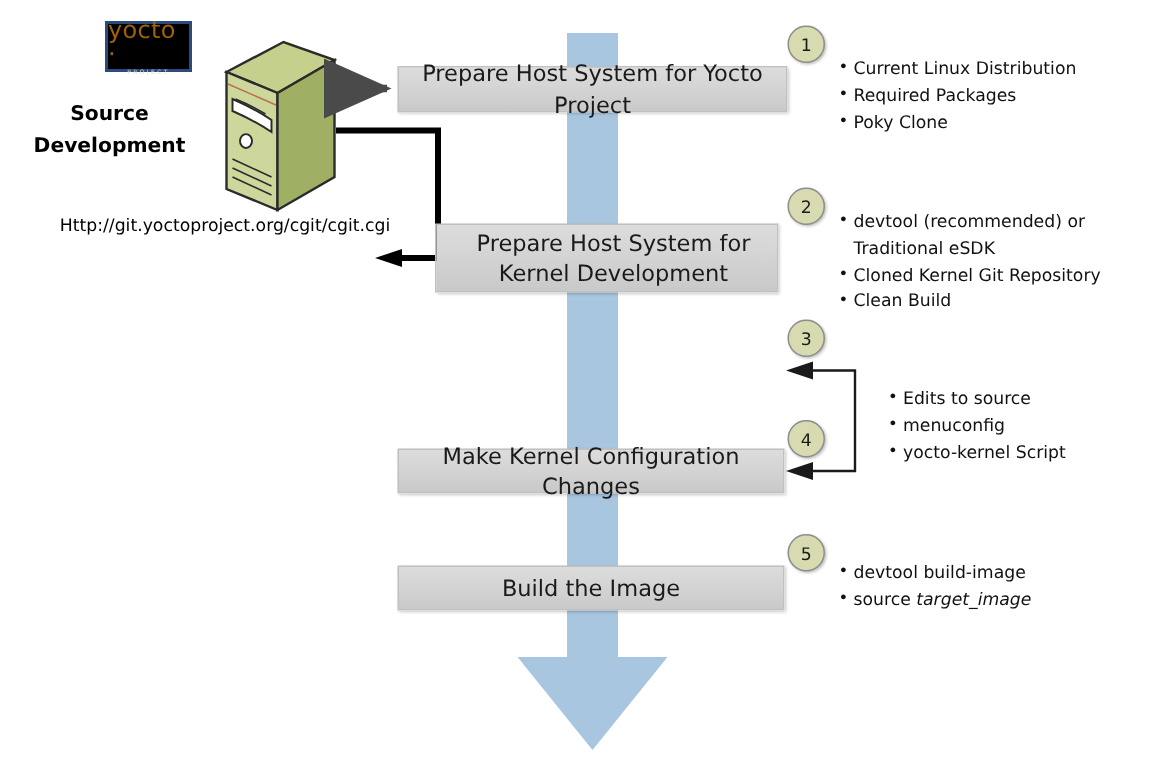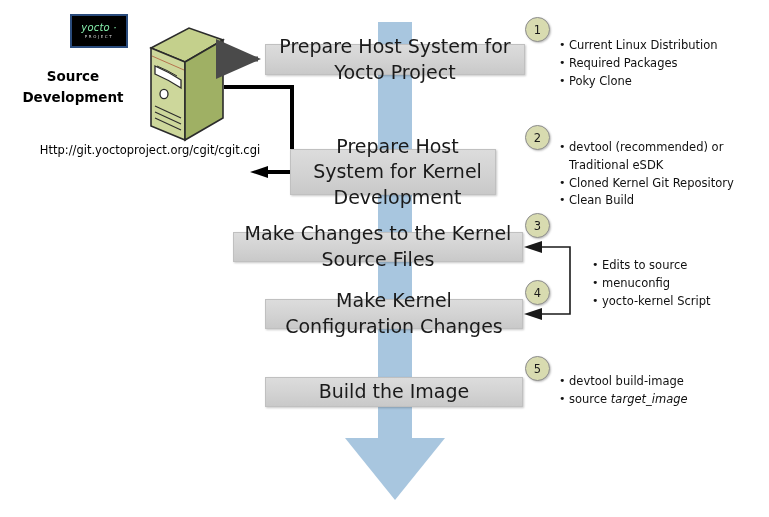--- a/index.html
+++ b/index.html
@@ -29,25 +29,24 @@
     background: #000000;
     border: 2px solid #2a4b7c;
     box-sizing: border-box;
     display: flex;
     flex-direction: column;
     align-items: center;
     justify-content: center;
     line-height: 1;
   }
   .yocto-logo .yl-main {
-    color: #86efac;
-    font-size: 10px;
+    color: #a16207;
+    font-size: 16px;
     letter-spacing: 0.2px;
     font-family: "DejaVu Sans", sans-serif;
-    font-style: italic;
   }
   .yocto-logo .yl-sub {
     color: #d8d8d8;
     font-size: 4px;
     letter-spacing: 1.6px;
     margin-top: 2px;
   }
 
   .source-label {
     position: absolute;
@@ -107,21 +106,21 @@
     position: absolute;
     background: linear-gradient(180deg, #dcdcdc 0%, #d3d3d3 52%, #c9c9c9 100%);
     border: 1px solid #c0c0c0;
     box-sizing: border-box;
     box-shadow: 1px 1px 2px rgba(0,0,0,0.22);
     display: flex;
     align-items: center;
     justify-content: center;
     text-align: center;
     color: #1a1a1a;
-    font-size: 19px;
+    font-size: 15px;
     line-height: 1.35;
     padding: 0 8px;
   }
 
   
   .step-circle {
     position: absolute;
     width: 25px;
     height: 25px;
     border-radius: 50%;
@@ -243,31 +242,30 @@
   <div class="pbox" style="left:265px; top:44px; width:260px; height:31px;">Prepare Host System for Yocto Project</div>
   <div class="step-circle" style="left:525px; top:17px;">1</div>
   <div class="notes" style="left:547px; top:37px; width:210px;">
     <ul>
       <li>Current Linux Distribution</li>
       <li>Required Packages</li>
       <li>Poky Clone</li>
     </ul>
   </div>
 
-  <div class="pbox" style="left:290px; top:149px; width:206px; height:46px;padding-left:17px;">Prepare Host System for Kernel Development</div>
+  <div class="pbox" style="left:290px; top:149px; width:229px; height:46px;padding-left:17px;">Prepare Host System for Kernel Development</div>
   <div class="step-circle" style="left:525px; top:125px;">2</div>
   <div class="notes" style="left:547px; top:139px; width:212px;">
     <ul>
       <li class="wrap">devtool (recommended) or Traditional eSDK</li>
       <li>Cloned Kernel Git Repository</li>
       <li>Clean Build</li>
     </ul>
   </div>
 
-  <div class="pbox" style="left:233px; top:232px; width:290px; height:30px;">Make Changes to the Kernel Source Files</div>
   <div class="step-circle" style="left:525px; top:213px;">3</div>
 
   <div class="pbox" style="left:265px; top:299px; width:258px; height:30px;">Make Kernel Configuration Changes</div>
   <div class="step-circle" style="left:525px; top:280px;">4</div>
 
   <div class="notes" style="left:580px; top:257px; width:180px;">
     <ul>
       <li>Edits to source</li>
       <li>menuconfig</li>
       <li>yocto-kernel Script</li>

